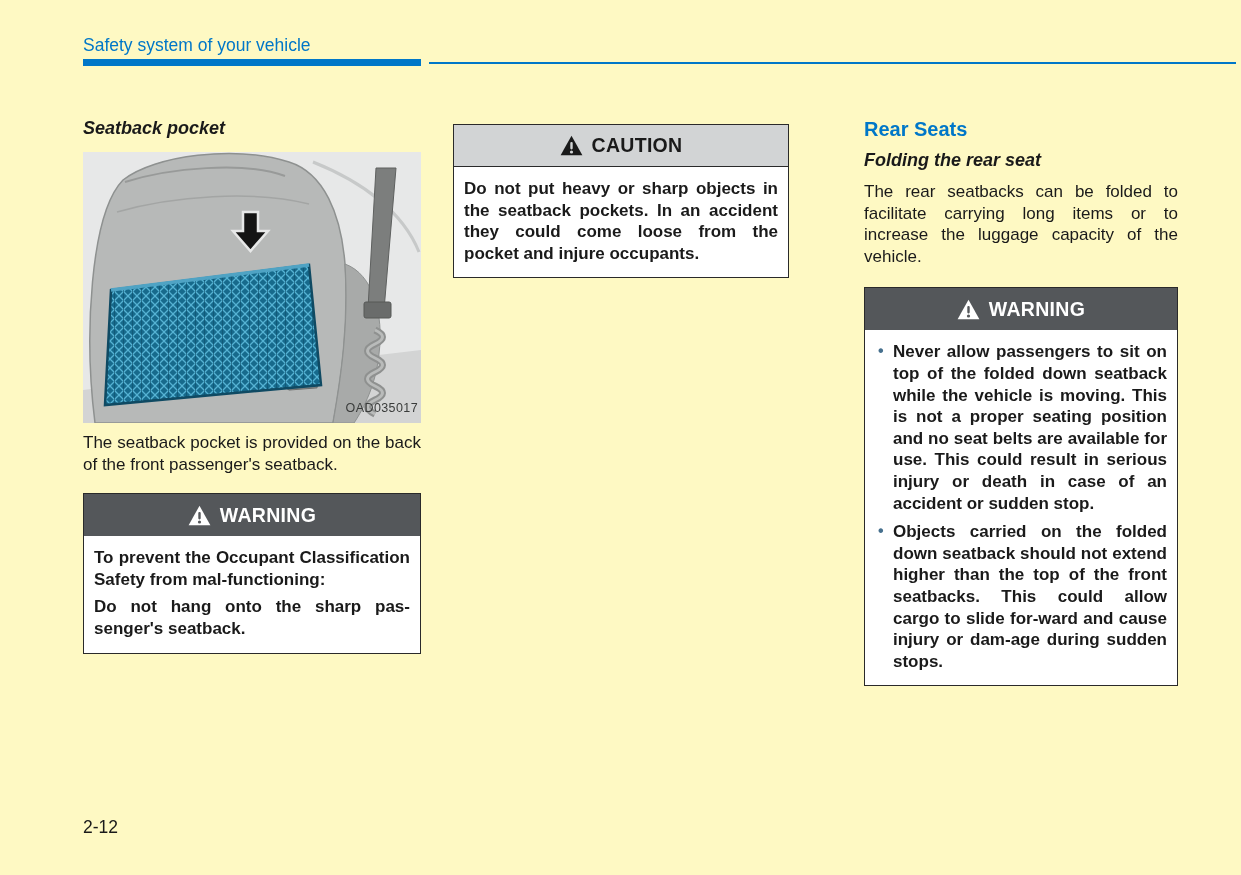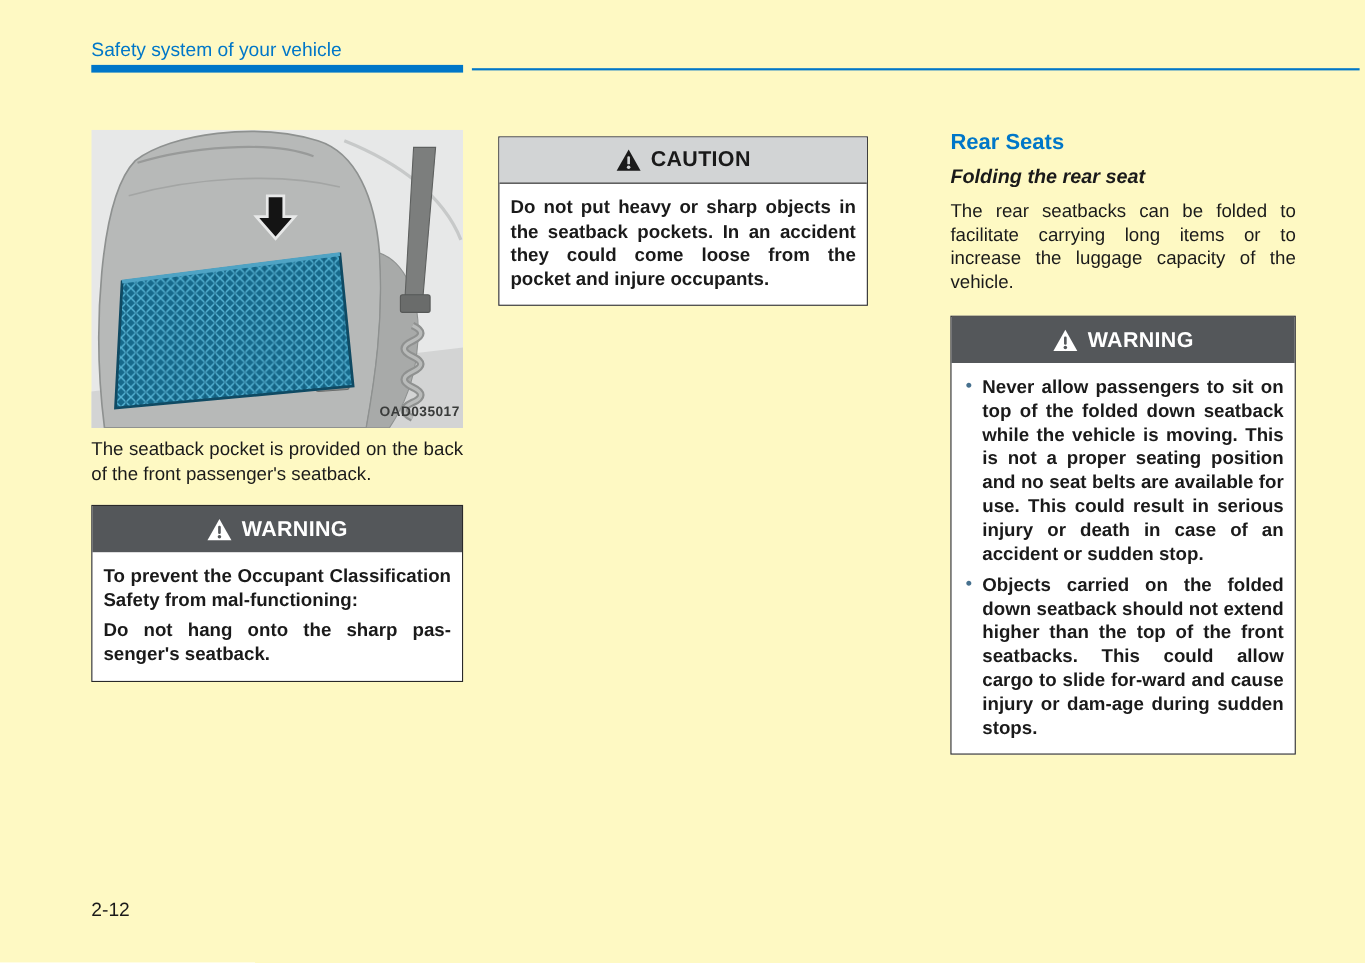--- a/index.html
+++ b/index.html
@@ -20,21 +20,21 @@
 
   .sub-italic { font-style:italic; font-weight:bold; font-size:18px; margin:0 0 13px; }
   .blue-heading { color:var(--accent-blue,#0077c8); font-size:20px; font-weight:bold; margin:0 0 9px; }
 
   .body { font-size:17px; line-height:21.6px; text-align:justify; }
   .bold { font-weight:bold; }
   p.flow { margin-top:9px; }
 
   .figure { position:relative; width:338px; height:271px; }
   .figure svg { display:block; }
-  .fig-code { position:absolute; right:3px; bottom:8px; font-size:12.5px; color:#3a3c3b; letter-spacing:.4px;font-weight:bold; }
+  .fig-code { position:absolute; right:3px; bottom:8px; font-size:12.5px; color:#3a3c3b; letter-spacing:.4px; }
 
   
   .alert { border:1px solid #2a2a2a; background:#fff; }
   .alert.mt { margin-top:18px; }
   .alert-header { height:42px; display:flex; align-items:center; justify-content:center; gap:9px; font-weight:bold; font-size:19.5px; letter-spacing:.3px;text-align:center; }
   .alert-header.dark  { background:var(--warning-header-bg,#54575a); color:var(--warning-header-text,#ffffff); }
   .alert-header.light { background:var(--caution-header-bg,#d2d4d5); color:var(--caution-header-text,#1a1a1a); border-bottom:1px solid #2a2a2a; }
   .alert-body { padding:11px 10px 13px; }
   .alert-body p { margin:0 0 6px; }
   .alert-body p:last-child { margin-bottom:0; }
@@ -50,20 +50,21 @@
 </head>
 <body>
 
 <div class="page">
 
   <div class="header-title">Safety system of your vehicle</div>
   <div class="rule-thick"></div>
   <div class="rule-thin"></div>
 
   <section class="col col1">
+    <h2 class="sub-italic">Seatback pocket</h2>
 
     <figure class="figure">
       <svg width="338" height="271" viewBox="0 0 338 271">
         <defs>
           <pattern id="mesh" width="9" height="9" patternUnits="userSpaceOnUse">
             <rect width="9" height="9" fill="#176a8c"></rect>
             <path d="M0 0 L9 9 M9 0 L0 9" stroke="#55b2d3" stroke-width="1.3"></path>
             <path d="M4.5 0 L4.5 9" stroke="#0d4f6b" stroke-width="0.6"></path>
           </pattern>
         </defs>

